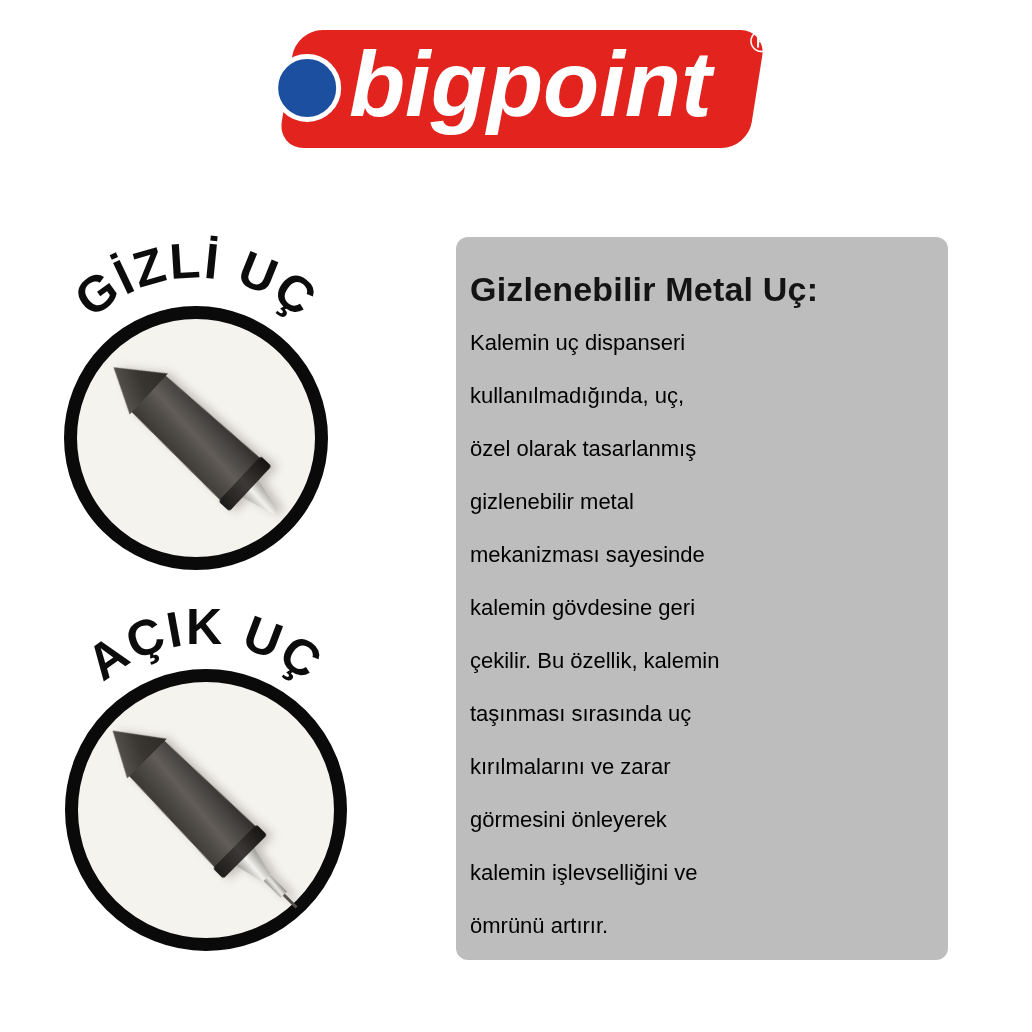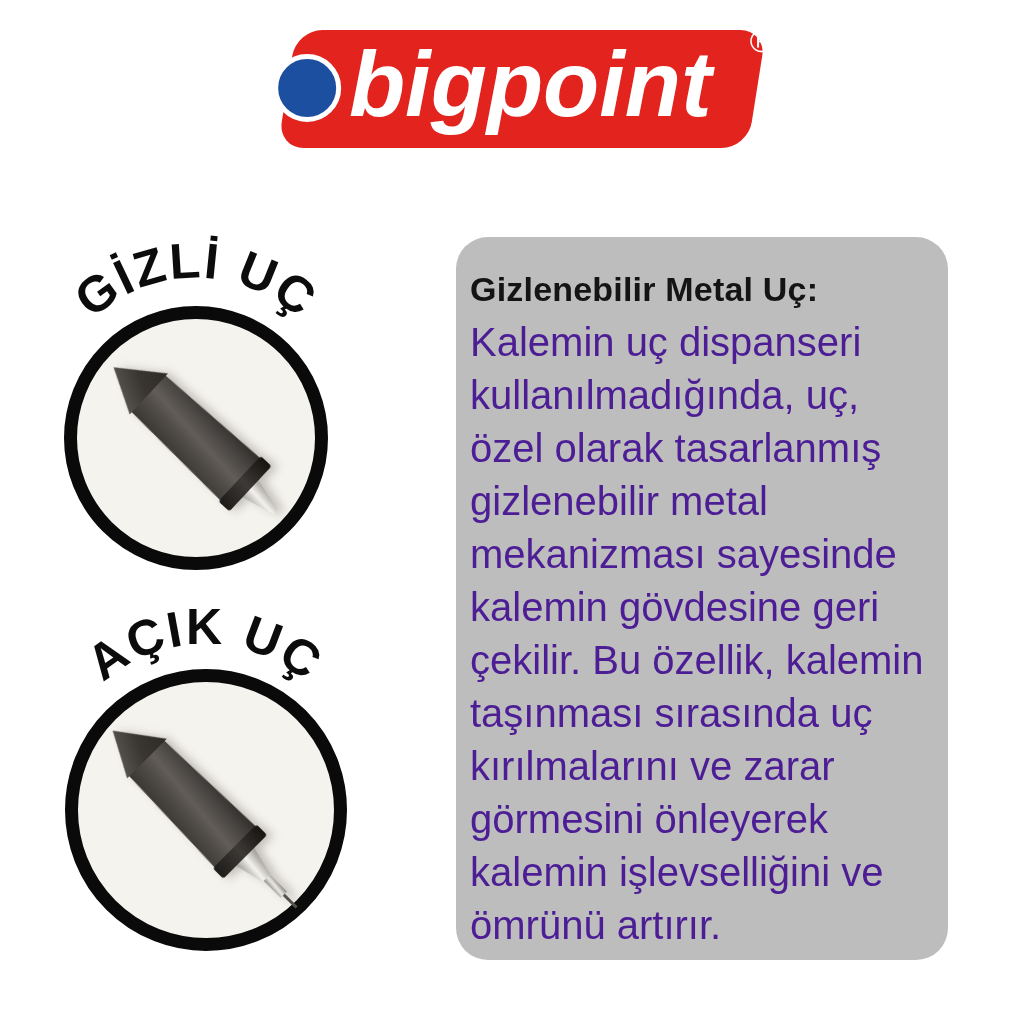--- a/index.html
+++ b/index.html
@@ -77,29 +77,29 @@
   .pencil2 .p-metal{height:30px;clip-path:polygon(8% 0,92% 0,68% 100%,32% 100%);}
   .p-tube{
     width:9px;height:24px;
     background:linear-gradient(95deg,#908e89,#eceae6,#86847f);
   }
   .p-lead{width:3px;height:18px;background:#55524e;}
 
   
   .info-box{
     position:absolute;left:456px;top:237px;width:492px;height:723px;
-    background:#bdbdbd;border-radius:32px;box-sizing:border-box;
+    background:#bdbdbd;border-radius:12px;box-sizing:border-box;
     padding:26px 12px 0 14px;overflow:hidden;
   }
   .info-title{
     margin:0;font-size:34px;font-weight:bold;color:#141414;
     line-height:53px;letter-spacing:.2px;
   }
   .info-body{
-    font-size:40px;color:#4c1d95;line-height:53px;white-space:pre;
+    font-size:22px;color:#000000;line-height:53px;white-space:pre;
   }
 </style>
 </head>
 <body>
 
 <div>
 
   <div class="logo">
     <div class="logo-dot"></div>
     <div class="logo-text">bigpoint</div>

